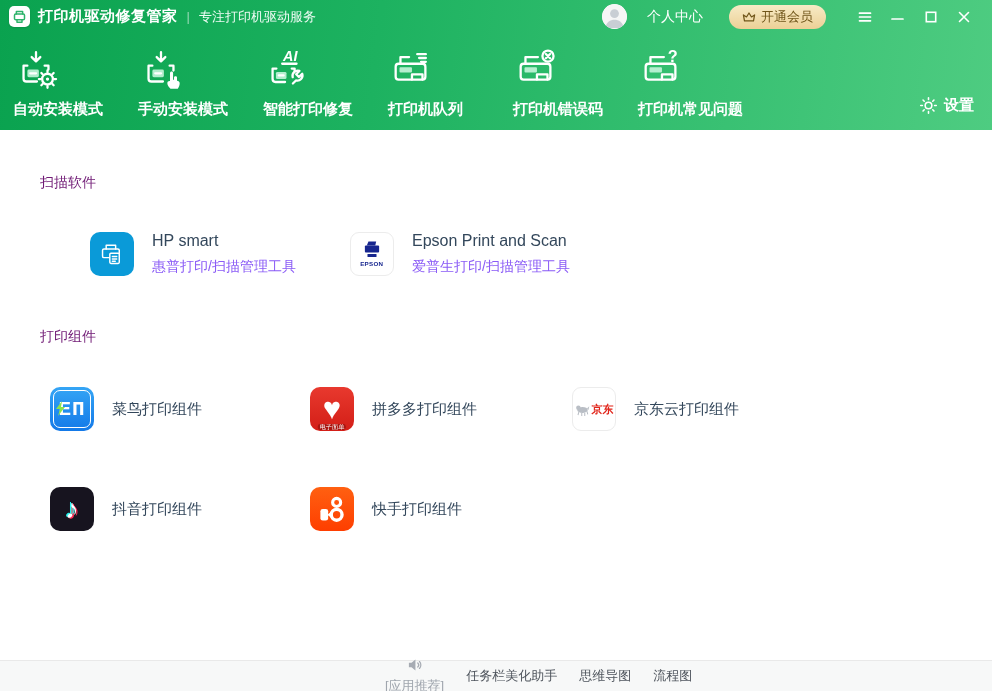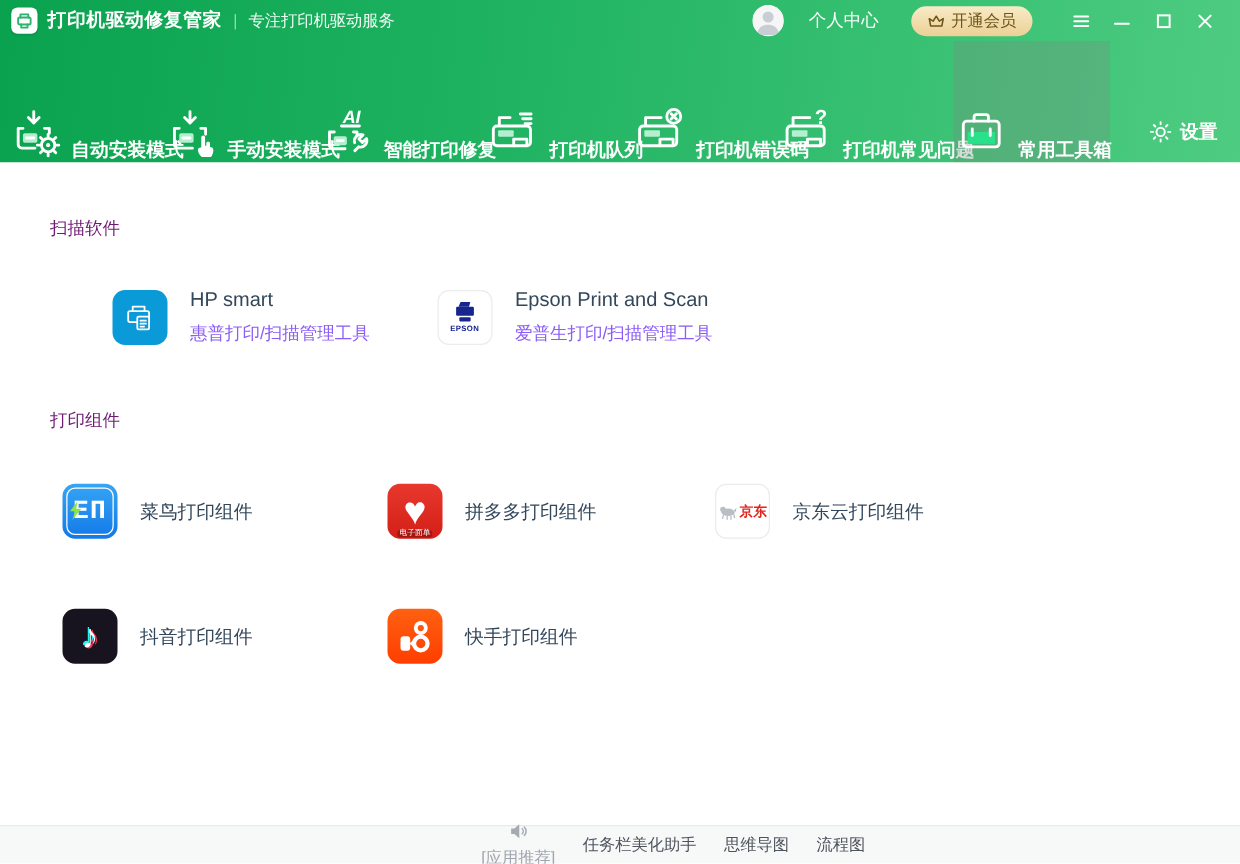--- a/index.html
+++ b/index.html
@@ -18,21 +18,21 @@
   .tb-right { margin-left:auto; display:flex; align-items:center;gap:12px; }
   .avatar { width:25px; height:25px; border-radius:50%; overflow:hidden; background:#f5f5f5; flex:0 0 auto; }
   .user-center { color:#fff; font-size:14px; margin:0 14px 0 8px; cursor:default; }
   .vip-btn { display:flex; align-items:center; gap:5px; background:linear-gradient(180deg,#f7ebc6,#ecd096);
     border-radius:12px; padding:3px 13px; color:#6f5519; font-size:13px; font-weight:500; cursor:pointer; }
   .win-btns { display:flex; align-items:center; gap:0; margin-left:10px; }
   .win-btn { width:33px; height:26px; display:flex; align-items:center; justify-content:center; cursor:pointer; }
 
   
   #nav { height:97px; display:flex; align-items:stretch; padding-left:13px; }
-  .tab { width:125px; display:flex; flex-direction:row; align-items:flex-end; justify-content:center; gap:7px; padding-top:3px; cursor:pointer; }
+  .tab { width:125px; display:flex; flex-direction:column; align-items:flex-start; justify-content:center; gap:7px; padding-top:3px; cursor:pointer; }
   .tab.selected { background:rgba(125,135,130,.30); }
   .tab-label { color:#fff; font-size:15px; font-weight:bold; white-space:nowrap; }
   .nicon { width:46px; height:46px; }
   .nicon svg { width:46px; height:46px; stroke:#fff; fill:none; stroke-width:2.4; stroke-linecap:round; stroke-linejoin:round; }
   #settings { margin-left:auto; align-self:flex-end; display:flex; align-items:center; gap:6px; padding:0 18px 15px 0; cursor:pointer; }
   #settings .tab-label { font-weight:bold; }
 
   
   #content { position:absolute; top:130px; left:0; width:100%; height:530px; background:#fff; }
   .section-title { position:absolute; left:40px; font-size:14px; color:#701a75; font-weight:500; }
@@ -213,31 +213,20 @@
             <path d="M13 17v-6.5h14"></path>
             <text x="31" y="16" font-size="17" font-weight="bold" fill="#fff" stroke="none">?</text>
             <rect x="8" y="17.5" width="31" height="16.5" rx="3"></rect>
             <rect x="12" y="21" width="13" height="5.5" rx="1" fill="rgba(189,241,213,.95)" stroke="none"></rect>
             <path d="M25 34v-5.5h11V34"></path>
           </svg>
         </div>
         <span class="tab-label">打印机常见问题</span>
       </div>
 
-      <div class="tab selected">
-        <div class="nicon">
-          <svg viewBox="0 0 48 48">
-            <path d="M18 13.5V10a2 2 0 0 1 2-2h8a2 2 0 0 1 2 2v3.5"></path>
-            <rect x="12.5" y="22.5" width="23" height="10" fill="#29e08b" stroke="none"></rect>
-            <rect x="9" y="13.5" width="30" height="21.5" rx="3"></rect>
-            <path d="M16.5 20v5.5M31.5 20v5.5"></path>
-          </svg>
-        </div>
-        <span class="tab-label">常用工具箱</span>
-      </div>
 
       <div id="settings">
         <span style="display:flex;">
           <svg width="19" height="19" viewBox="0 0 24 24" fill="none" stroke="#fff" stroke-width="2" stroke-linecap="round">
             <circle cx="12" cy="12" r="4.2"></circle>
             <path d="M12 4.3V2.2M12 21.8v-2.1M4.3 12H2.2M21.8 12h-2.1M6.6 6.6L5.1 5.1M18.9 18.9l-1.5-1.5M17.4 6.6l1.5-1.5M5.1 18.9l1.5-1.5"></path>
           </svg>
         </span>
         <span class="tab-label">设置</span>
       </div>

